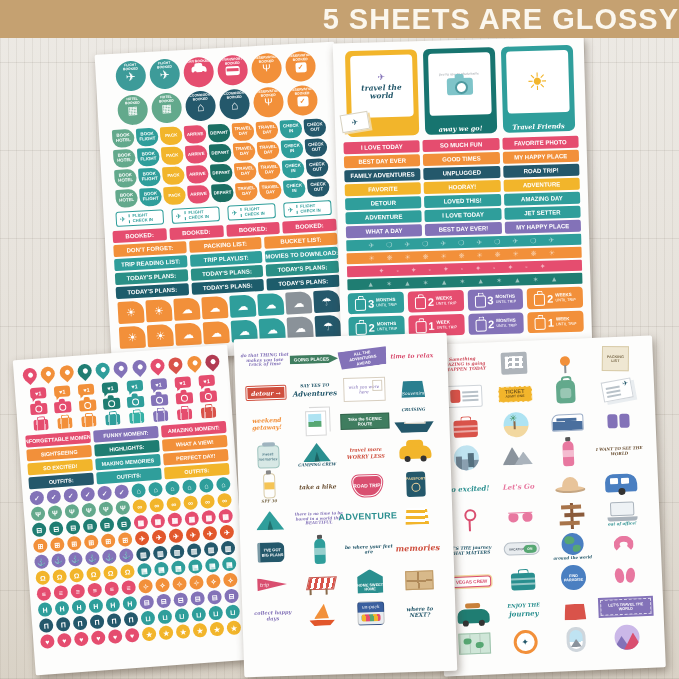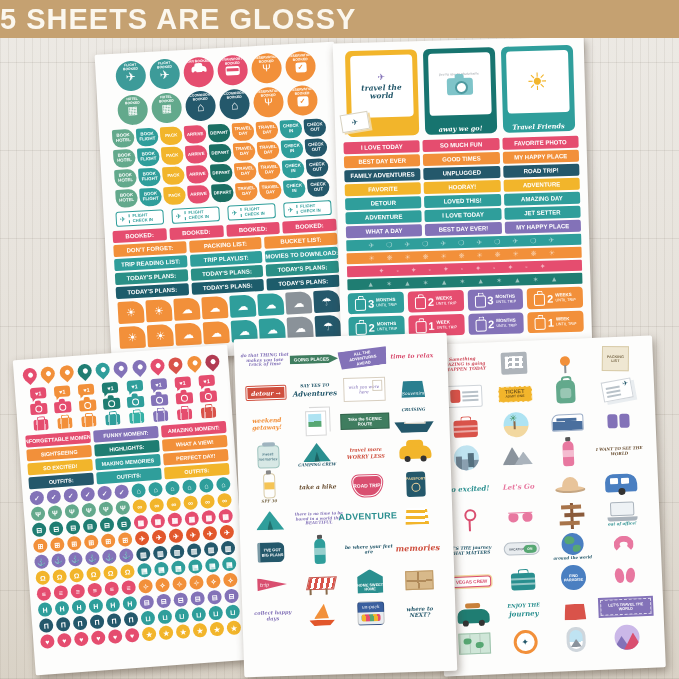--- a/index.html
+++ b/index.html
@@ -3,21 +3,21 @@
 <meta charset="utf-8">
 <style>
   html,body{margin:0;padding:0}
   body{font-family:"Liberation Sans",sans-serif;-webkit-font-smoothing:antialiased}
   .stage{position:relative;width:679px;height:679px;overflow:hidden;
     background:
       repeating-linear-gradient(90deg, rgba(125,115,100,.10) 0 1px, transparent 1px 8px),
       repeating-linear-gradient(0deg, rgba(110,100,90,.12) 0 1px, transparent 1px 88px),
       linear-gradient(#edeae5,#e3ded6 70%,#d9d2c6);}
   .banner{position:absolute;left:0;top:0;width:679px;height:38px;background:#c5a171;z-index:10;
-    color:#fbf7ee;font-weight:bold;font-size:29px;letter-spacing:1px;text-align:left;line-height:38px}
+    color:#fbf7ee;font-weight:bold;font-size:29px;letter-spacing:1px;text-align:right;line-height:38px}
   .sheet{position:absolute;background:#fdfdfc;box-shadow:2px 4px 9px rgba(70,58,45,.45);border-radius:2px}
   #s1{left:103px;top:48px;width:240px;height:308px;transform:rotate(-3.2deg);z-index:2;padding:8px;box-sizing:border-box}
   #s2{left:337px;top:40px;width:251px;height:312px;transform:rotate(-1.6deg);z-index:2;padding:8px;box-sizing:border-box}
   #s3{left:24px;top:352px;width:215px;height:316px;transform:rotate(-4.2deg);z-index:3;padding:7px;box-sizing:border-box}
   #s4{left:239px;top:336px;width:213px;height:338px;transform:rotate(-1.8deg);z-index:4;padding:6px;box-sizing:border-box}
   #s5{left:437px;top:340px;width:222px;height:332px;transform:rotate(-2.4deg);z-index:3;padding:6px;box-sizing:border-box}
 
   
   .crow{display:flex;gap:4px;justify-content:center;margin-bottom:4px}
   .circ{width:30px;height:30px;border-radius:50%;display:flex;flex-direction:column;align-items:center;justify-content:flex-start;overflow:hidden}

